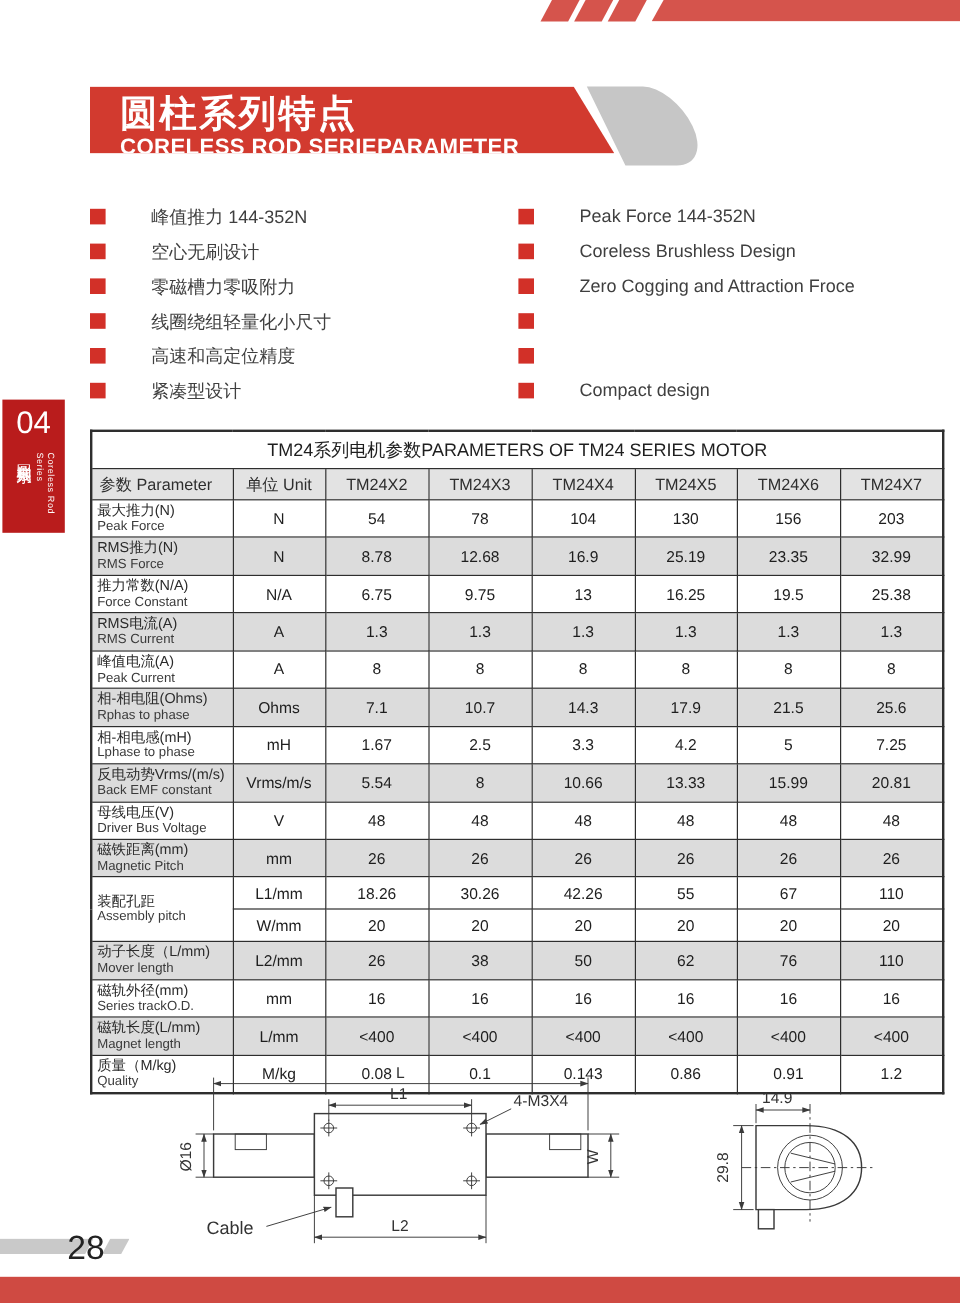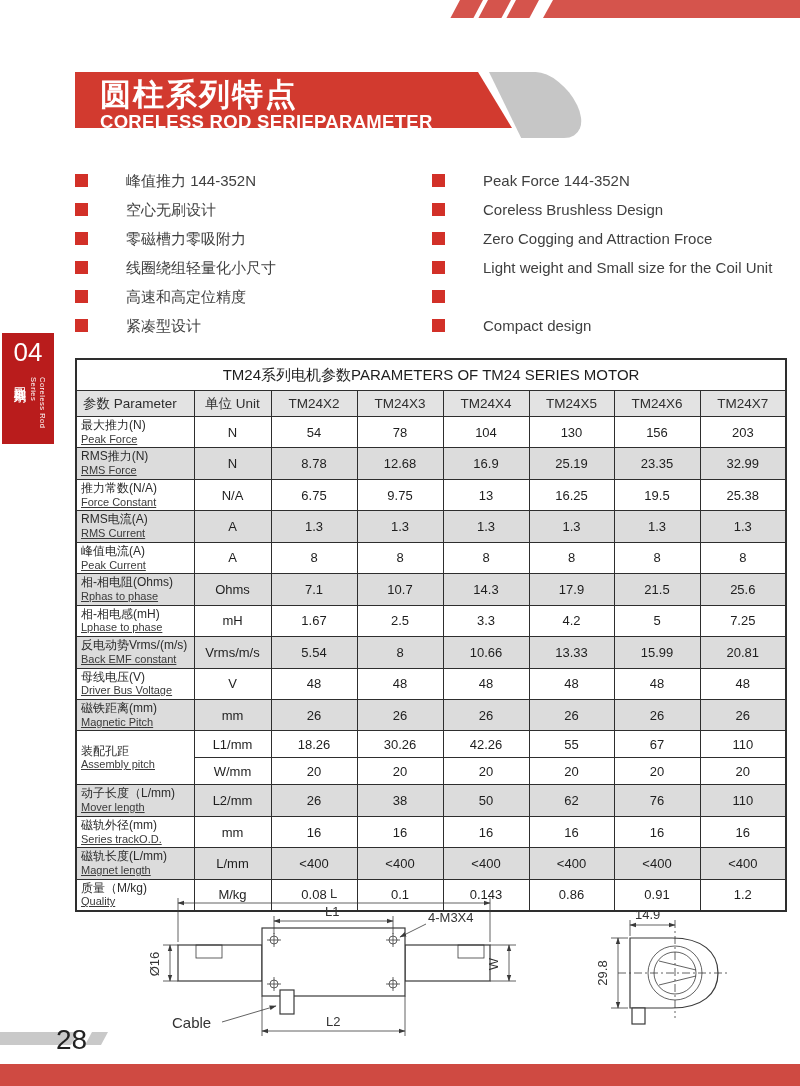--- a/index.html
+++ b/index.html
@@ -36,21 +36,21 @@
 
   
   .spec-table{position:absolute;left:75px;top:358px;border-collapse:collapse;table-layout:fixed;
               width:710px;border:2px solid #2e2e2e;}
   .spec-table td,.spec-table th{border:1px solid #2e2e2e;font-weight:normal;padding:0;overflow:hidden;}
   .tbl-title{height:30px;text-align:center;font-size:15px;color:#1e1e1e;background:#ffffff;}
   .hdr td,.hdr th{height:25px;background:#e3e3e3;font-size:13.5px;text-align:center;}
   .hdr .p-col{text-align:left;padding-left:6px;}
   .spec-table td.p-col{text-align:left;padding:2px 0 2px 4px;line-height:1.15;}
   .p-zh{font-size:12px;color:#2b2b2b;}
-  .p-en{font-size:11px;color:#3a3a3a;text-decoration:underline;}
+  .p-en{font-size:11px;color:#3a3a3a;}
   .spec-table td.u-col,.spec-table td.v-col{height:26px;text-align:center;font-size:13px;color:#1e1e1e;}
   tr.shaded td{background:#dcdcdc;}
   tr.plain td{background:#ffffff;}
 
   
   .drw text{fill:#333;font-family:"Liberation Sans",sans-serif;}
   .drw .shape{fill:#fff;stroke:#3a3a3a;stroke-width:1.2;}
   .drw .thin{stroke:#3a3a3a;stroke-width:.8;fill:none;}
   .drw .dimtxt{font-size:13px;}
 
@@ -112,21 +112,20 @@
       <div class="feat-row">
         <span class="feat-bullet"></span>
         <span class="feat-text">Coreless Brushless Design</span>
       </div>
       <div class="feat-row">
         <span class="feat-bullet"></span>
         <span class="feat-text">Zero Cogging and Attraction Froce</span>
       </div>
       <div class="feat-row">
         <span class="feat-bullet"></span>
-        <span class="feat-text">Light weight and Small size for the Coil Unit</span>
       </div>
       <div class="feat-row">
         <span class="feat-bullet"></span>
       </div>
       <div class="feat-row">
         <span class="feat-bullet"></span>
         <span class="feat-text">Compact design</span>
       </div>
     </div>
 

